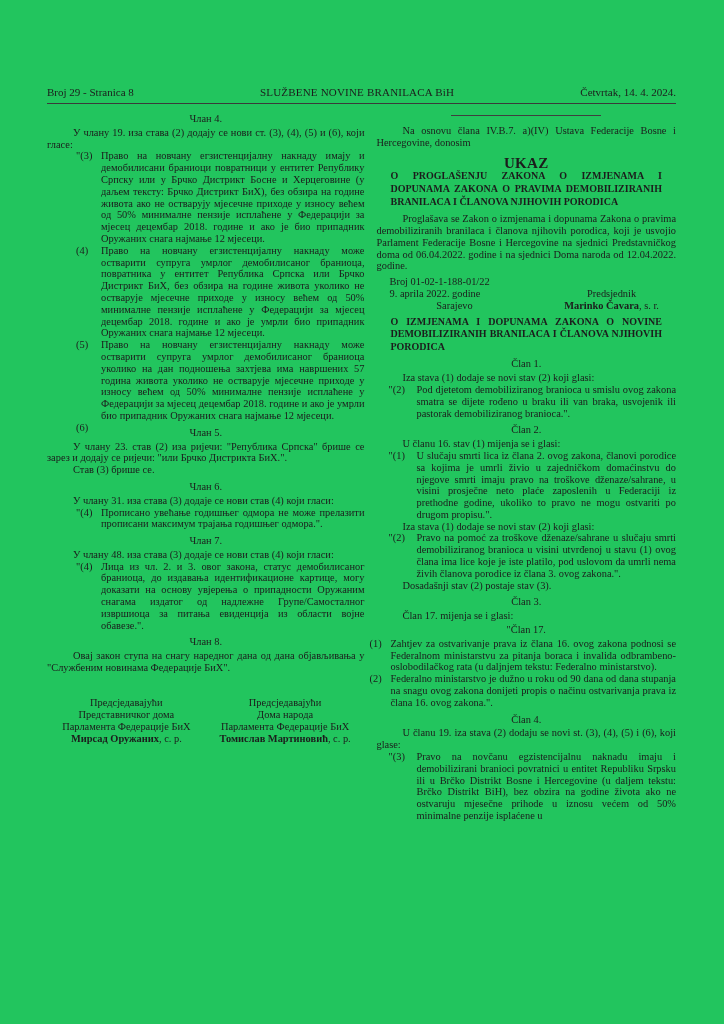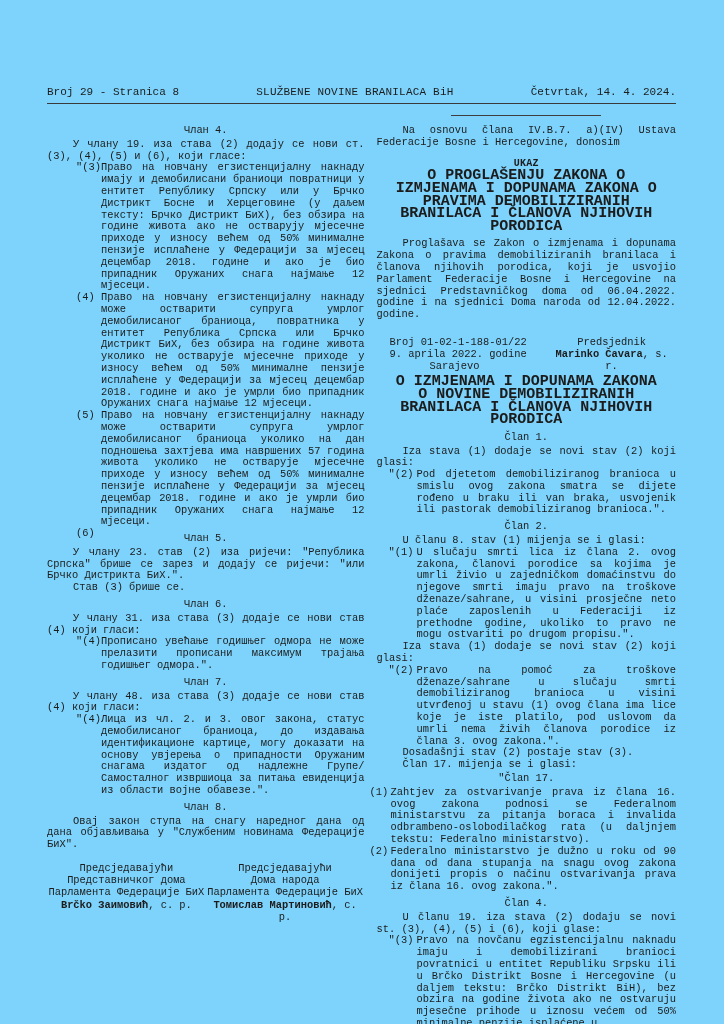--- a/index.html
+++ b/index.html
@@ -1,20 +1,20 @@
 <!DOCTYPE html>
 <html lang="bs"><head>
 <meta charset="utf-8">
 <style>
   * { margin:0; padding:0; box-sizing:border-box; }
   html,body { background:#ffffff; }
   .page {
     position:relative; width:724px; height:1024px; overflow:hidden;
-    background:#7dd3fc; color:#1c1c1c;
-    font-family:Liberation Mono, monospace;
+    background:#22c55e; color:#1c1c1c;
+    font-family:Liberation Serif, serif;
   }
   .inner { padding:86px 48px 0 47px; }
 
   
   .hdr {
     display:flex; justify-content:space-between; align-items:baseline;
     font-size:11px; padding-bottom:5px; border-bottom:1.6px solid #3a3a3a;
   }
   .hdr .c { letter-spacing:.2px; }
 
@@ -32,52 +32,52 @@
   .li  .mk { position:absolute; left:29px; }
   .li-r { position:relative; padding-left:40px; }
   .li-r .mk { position:absolute; left:12px; }
   .li-n { position:relative; padding-left:14px; }
   .li-n .mk { position:absolute; left:-7px; }
 
   
   .rule-short { width:150px; border-top:1.4px solid #3f3f3f; margin:2px auto 9px; }
 
   
-  .doc-head  { text-align:center; font-weight:bold; font-size:10px; margin-top:9px; letter-spacing:.3px; }
-  .doc-title { text-align:center; font-weight:bold; font-size:15px; line-height:12.6px; padding:0 14px; margin:1px 0 5px; }
+  .doc-head  { text-align:center; font-weight:bold; font-size:15px; margin-top:9px; letter-spacing:.3px; }
+  .doc-title { font-weight:bold; font-size:10px; line-height:12.6px; padding:0 14px; margin:1px 0 5px; }
 
   
-  .broj { display:flex; align-items:flex-end; margin:16px 0 4px; }
+  .broj { display:flex; align-items:flex-end; margin:4px 0 4px; }
   .broj .bl { width:57%; padding-left:13px; }
   .broj .bl .city { text-align:center; width:130px; }
   .broj .br { width:43%; text-align:center; }
   .bold { font-weight:bold; }
 
   
-  .sig-row { display:flex; margin-top:11px; }
+  .sig-row { display:flex; margin-top:23px; }
   .sig { width:50%; text-align:center; line-height:12.2px; }
 
   .q-head { text-align:center; margin:2px 0; }
 </style>
 </head>
 <body>
 
 <div class="page">
   <div class="inner">
 
     <div class="hdr">
       <span>Broj 29 - Stranica 8</span>
       <span class="c">SLUŽBENE NOVINE BRANILACA BiH</span>
       <span>Četvrtak, 14. 4. 2024.</span>
     </div>
 
     <div class="cols">
 
       <div class="col col-l">
-        <div class="art-head" style="margin-top:12px">Члан 4.</div>
+        <div class="art-head" style="margin-top:0">Члан 4.</div>
         <div class="para">У члану 19. иза става (2) додају се нови ст. (3), (4), (5) и (6), који гласе:</div>
 
         <div class="li">
           <span class="mk">"(3)</span>
           <span>Право на новчану егзистенцијалну накнаду имају и демобилисани браниоци повратници у ентитет Републику Српску или у Брчко Дистрикт Босне и Херцеговине (у даљем тексту: Брчко Дистрикт БиХ), без обзира на године живота ако не остварују мјесечне приходе у износу већем од 50% минималне пензије исплаћене у Федерацији за мјесец децембар 2018. године и ако је био припадник Оружаних снага најмање 12 мјесеци.</span>
         </div>
         <div class="li">
           <span class="mk">(4)</span>
           <span>Право на новчану егзистенцијалну накнаду може остварити супруга умрлог демобилисаног браниоца, повратника у ентитет Република Српска или Брчко Дистрикт БиХ, без обзира на године живота уколико не остварује мјесечне приходе у износу већем од 50% минималне пензије исплаћене у Федерацији за мјесец децембар 2018. године и ако је умрли био припадник Оружаних снага најмање 12 мјесеци.</span>
         </div>
@@ -108,21 +108,21 @@
         </div>
 
         <div class="art-head">Члан 8.</div>
         <div class="para">Овај закон ступа на снагу наредног дана од дана објављивања у "Службеним новинама Федерације БиХ".</div>
 
         <div class="sig-row">
           <div class="sig">
             <div>Предсједавајући</div>
             <div>Представничког дома</div>
             <div>Парламента Федерације БиХ</div>
-            <div><span class="bold">Brčko Заимовић</span><span>, с. р.</span></div>
+            <div><span class="bold">Мирсад Оружаних</span><span>, с. р.</span></div>
           </div>
           <div class="sig">
             <div>Предсједавајући</div>
             <div>Дома народа</div>
             <div>Парламента Федерације БиХ</div>
             <div><span class="bold">Томислав Мартиновић</span><span>, с. р.</span></div>
           </div>
         </div>
       </div>
 
@@ -151,32 +151,33 @@
         <div class="doc-title">O IZMJENAMA I DOPUNAMA ZAKONA O NOVINE DEMOBILIZIRANIH BRANILACA I ČLANOVA NJIHOVIH PORODICA</div>
 
         <div class="art-head">Član 1.</div>
         <div class="para">Iza stava (1) dodaje se novi stav (2) koji glasi:</div>
         <div class="li-r">
           <span class="mk">"(2)</span>
           <span>Pod djetetom demobiliziranog branioca u smislu ovog zakona smatra se dijete rođeno u braku ili van braka, usvojenik ili pastorak demobiliziranog branioca.".</span>
         </div>
 
         <div class="art-head">Član 2.</div>
-        <div class="para">U članu 8. stav (1) mijenja se i glasi:</div>
+        <div class="para">U članu 16. stav (1) mijenja se i glasi:</div>
         <div class="li-r">
           <span class="mk">"(1)</span>
           <span>U slučaju smrti lica iz člana 2. ovog zakona, članovi porodice sa kojima je umrli živio u zajedničkom domaćinstvu do njegove smrti imaju pravo na troškove dženaze/sahrane, u visini prosječne neto plaće zaposlenih u Federaciji iz prethodne godine, ukoliko to pravo ne mogu ostvariti po drugom propisu.".</span>
         </div>
         <div class="para">Iza stava (1) dodaje se novi stav (2) koji glasi:</div>
         <div class="li-r">
           <span class="mk">"(2)</span>
           <span>Pravo na pomoć za troškove dženaze/sahrane u slučaju smrti demobiliziranog branioca u visini utvrđenoj u stavu (1) ovog člana ima lice koje je iste platilo, pod uslovom da umrli nema živih članova porodice iz člana 3. ovog zakona.".</span>
         </div>
         <div class="para">Dosadašnji stav (2) postaje stav (3).</div>
 
+        <div class="art-head">Član 3.</div>
         <div class="para">Član 17. mijenja se i glasi:</div>
         <div class="q-head">"Član 17.</div>
         <div class="li-n">
           <span class="mk">(1)</span>
           <span>Zahtjev za ostvarivanje prava iz člana 16. ovog zakona podnosi se Federalnom ministarstvu za pitanja boraca i invalida odbrambeno-oslobodilačkog rata (u daljnjem tekstu: Federalno ministarstvo).</span>
         </div>
         <div class="li-n">
           <span class="mk">(2)</span>
           <span>Federalno ministarstvo je dužno u roku od 90 dana od dana stupanja na snagu ovog zakona donijeti propis o načinu ostvarivanja prava iz člana 16. ovog zakona.".</span>
         </div>

